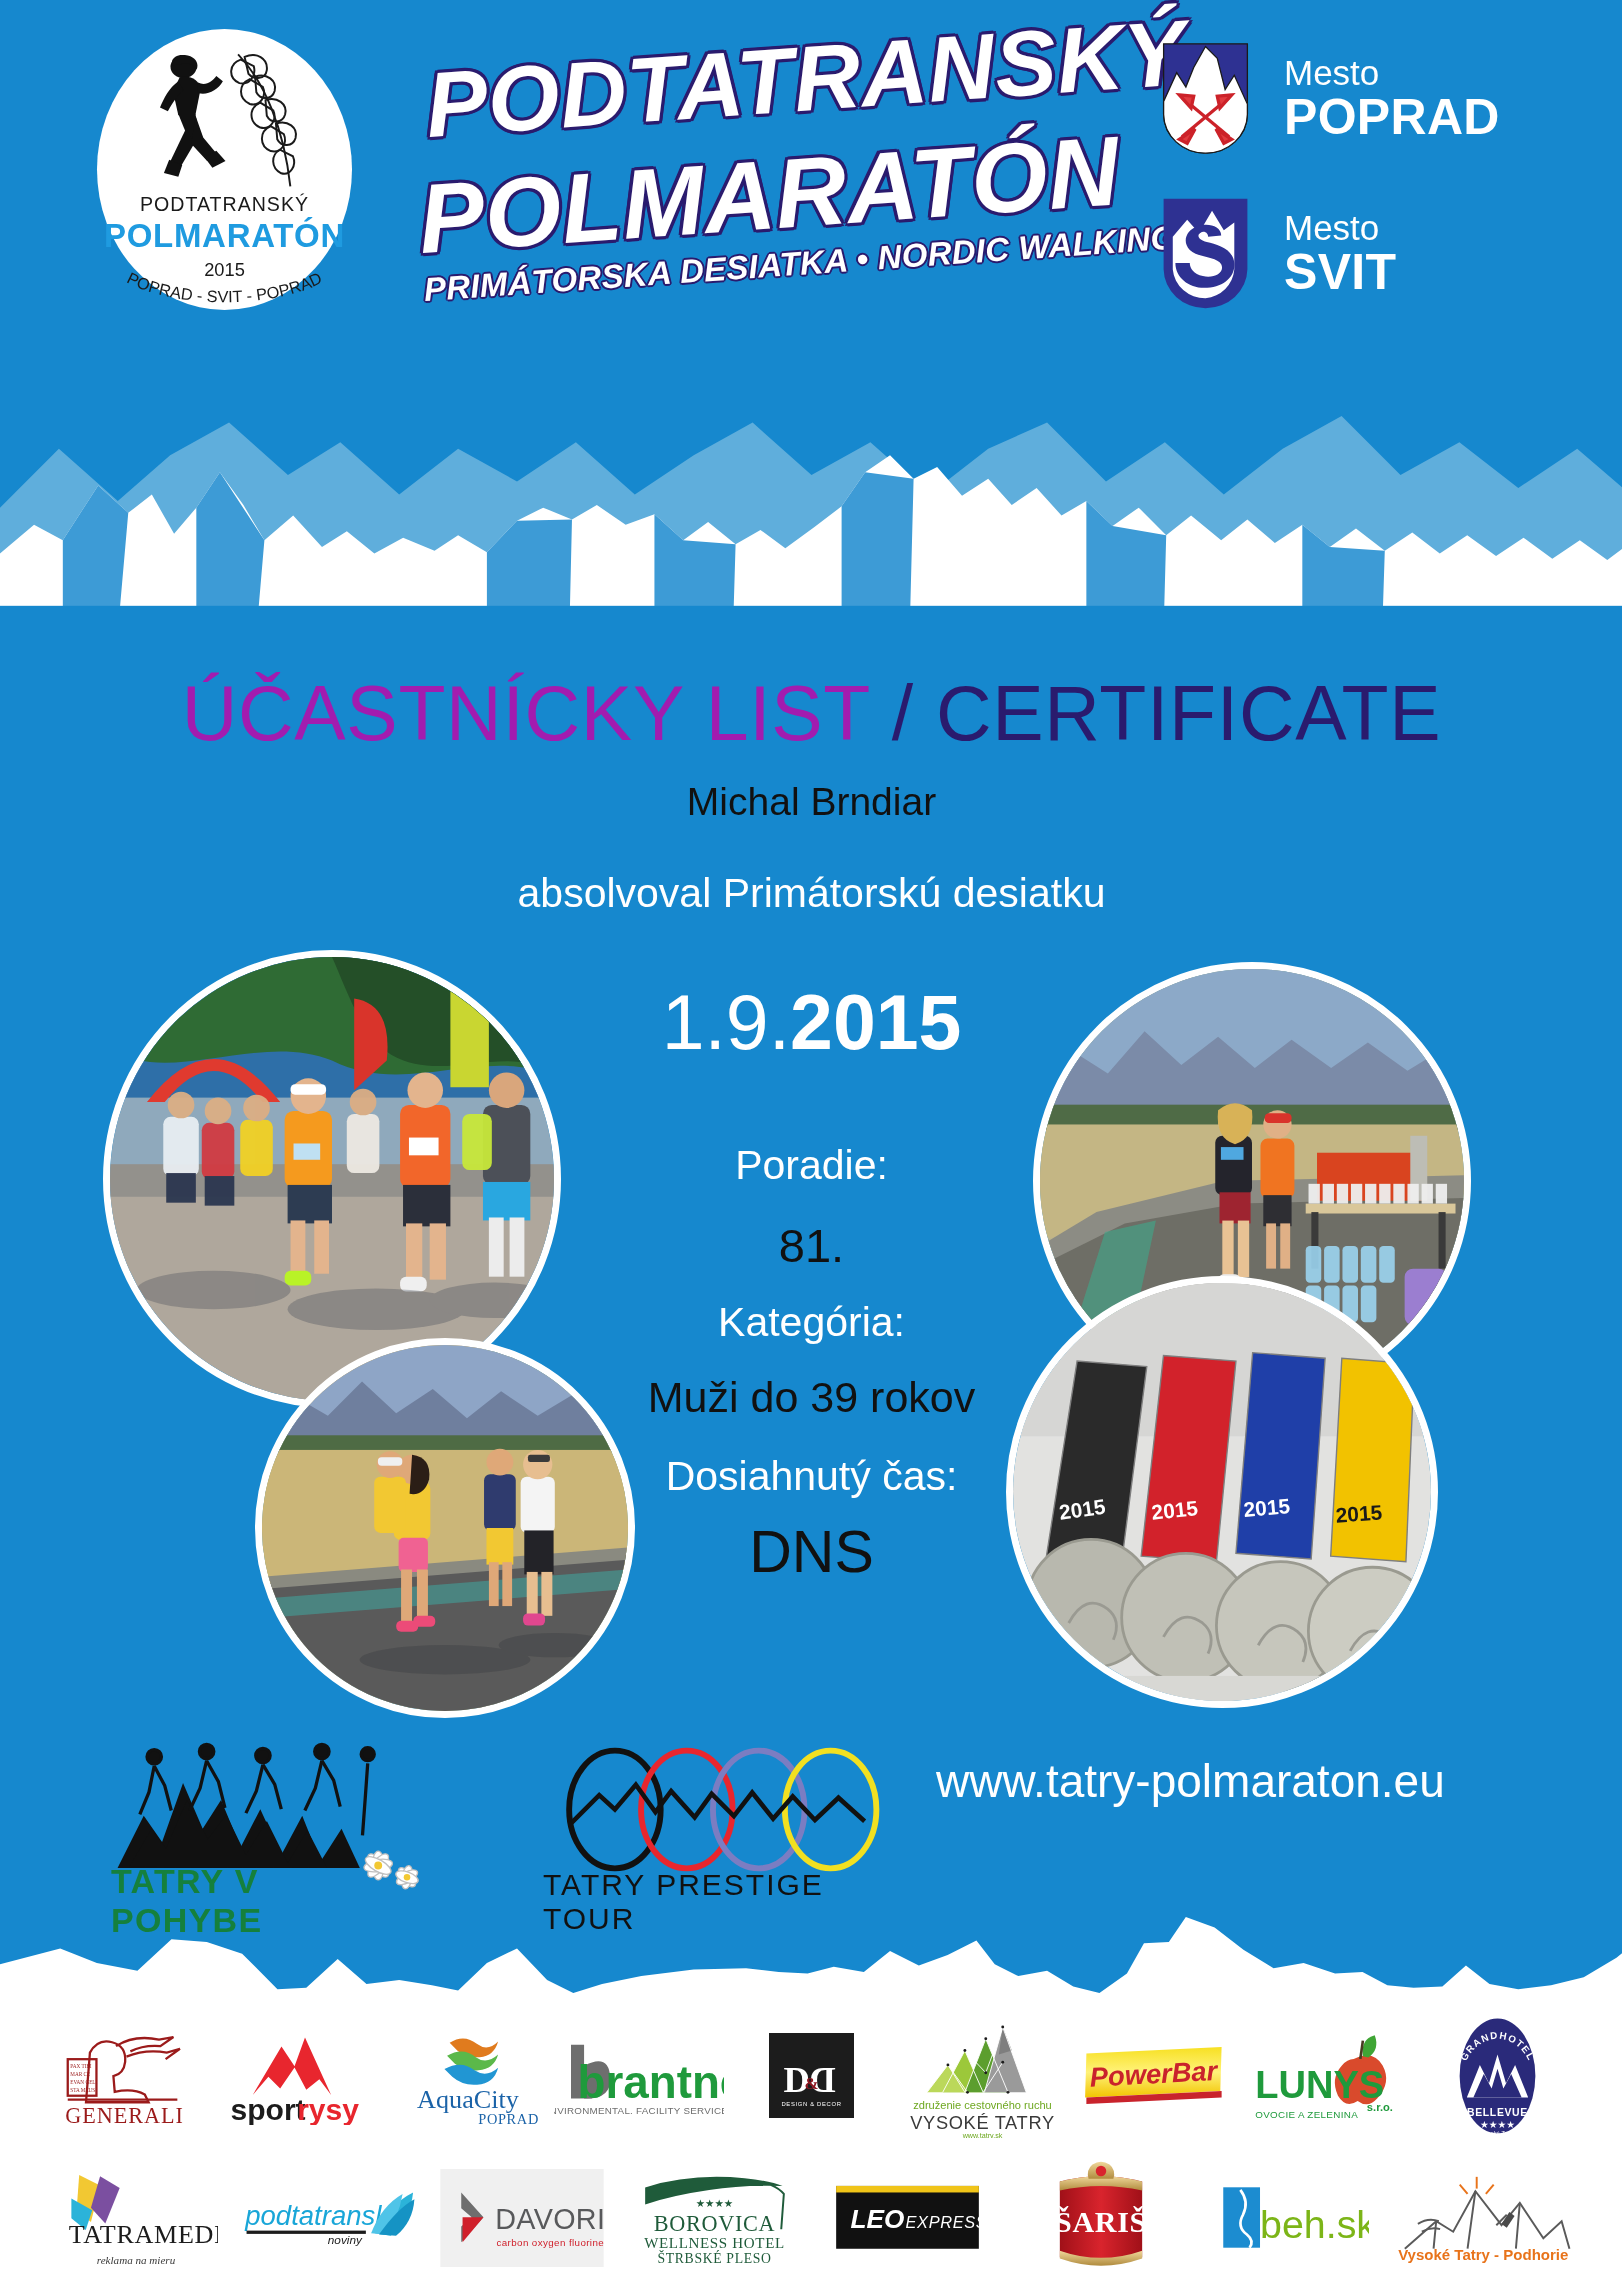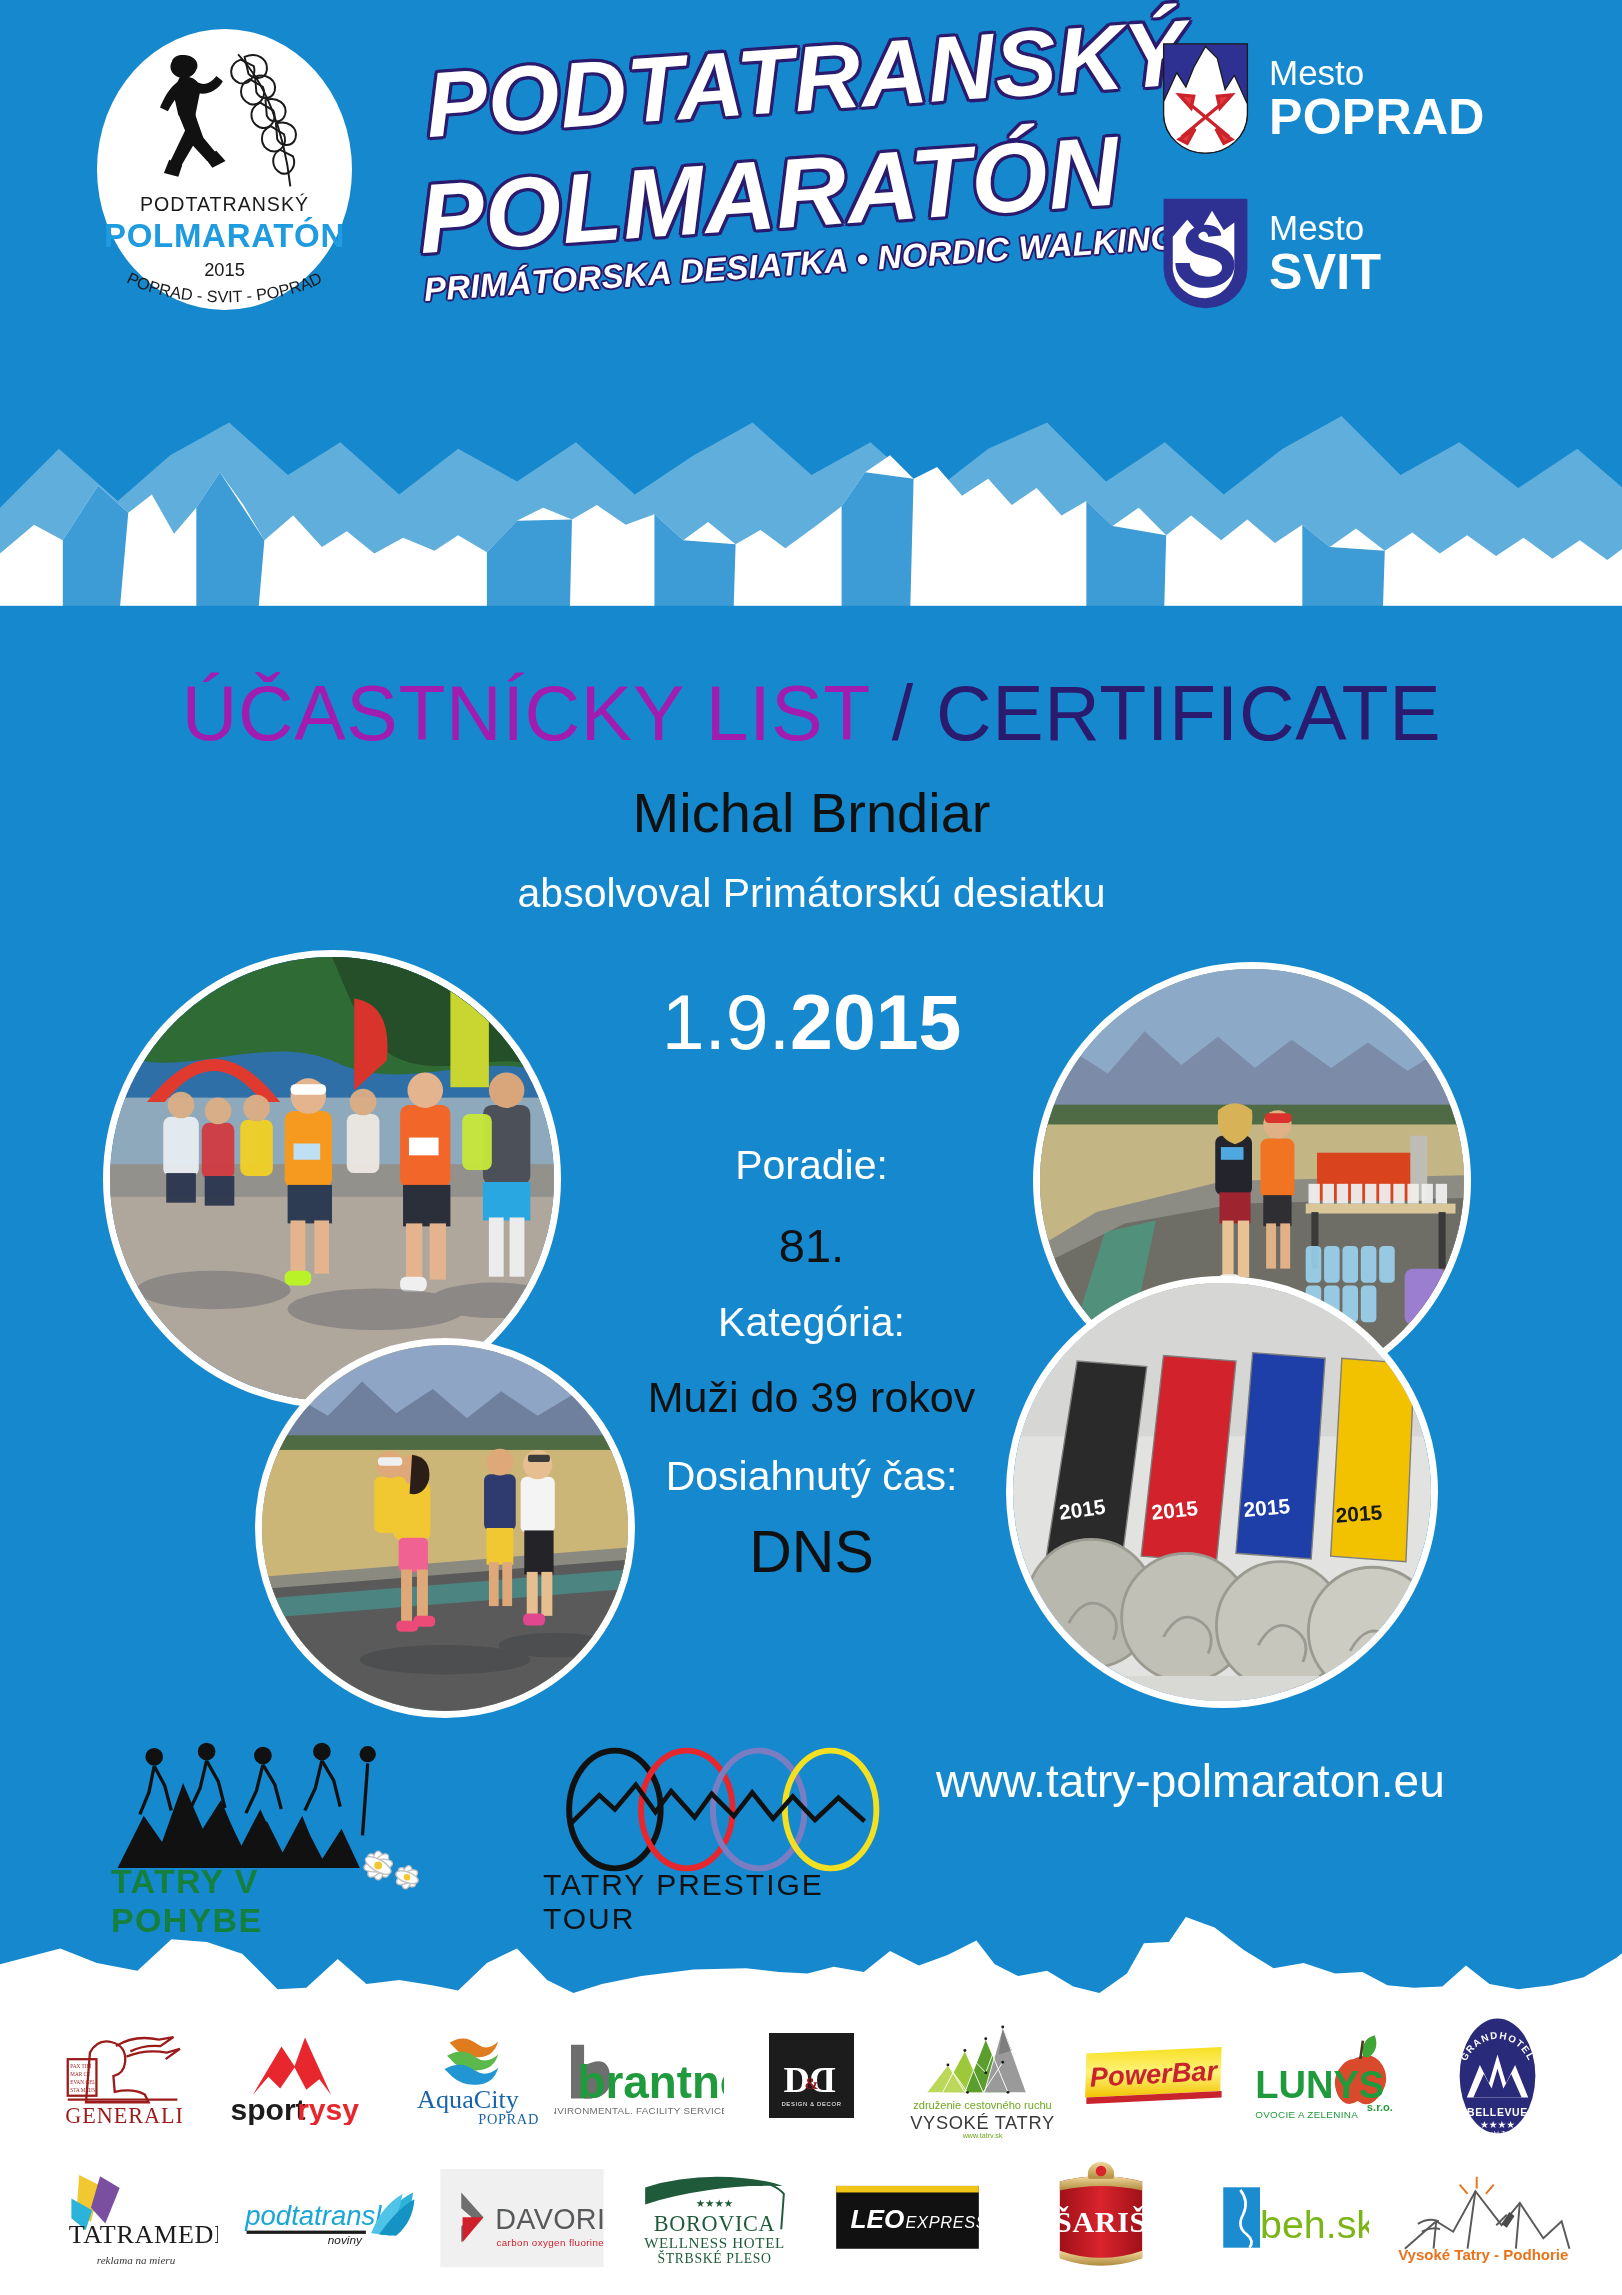--- a/index.html
+++ b/index.html
@@ -114,21 +114,21 @@
              -1.3px -1.3px 0 #2A1B6E, 1.3px -1.3px 0 #2A1B6E,
              -1.3px  1.3px 0 #2A1B6E, 1.3px  1.3px 0 #2A1B6E,
               0px -2px 0 #2A1B6E, 0px  2px 0 #2A1B6E,
              -2px  0px 0 #2A1B6E, 2px  0px 0 #2A1B6E; }
 
   
   .crest-row {
     position: absolute;
     display: flex;
     align-items: center;
-    gap: 19px;
+    gap: 34px;
   }
   .crest-row-1 { left: 1161px; top: 41px; }
   .crest-row-2 { left: 1161px; top: 196px; }
   .crest-shield { width: 89px; height: 115px; }
   .crest-text { color: #ffffff; line-height: 1.0; }
   .crest-small { font-size: 35px; font-weight: 400; }
   .crest-big { font-size: 50px; font-weight: 700; letter-spacing: 0.3px; margin-top: 2.6px; }
 
   
   .mtn-band {
@@ -149,21 +149,21 @@
     white-space: nowrap;
   }
   .cert-title .sk { color: #a21caf; text-align: center; }
   .cert-title .en { color: #2A1B6E; }
 
   .person-name {
     position: absolute;
     left: 0; top: 780px;
     width: 1623px;
     text-align: center;
-    font-size: 56px;
+    font-size: 39px;
     font-weight: 400;
     color: #111111;
   }
   .person-sub {
     position: absolute;
     left: 0; top: 870px;
     width: 1623px;
     text-align: center;
     font-size: 41px;
     color: #ffffff;

